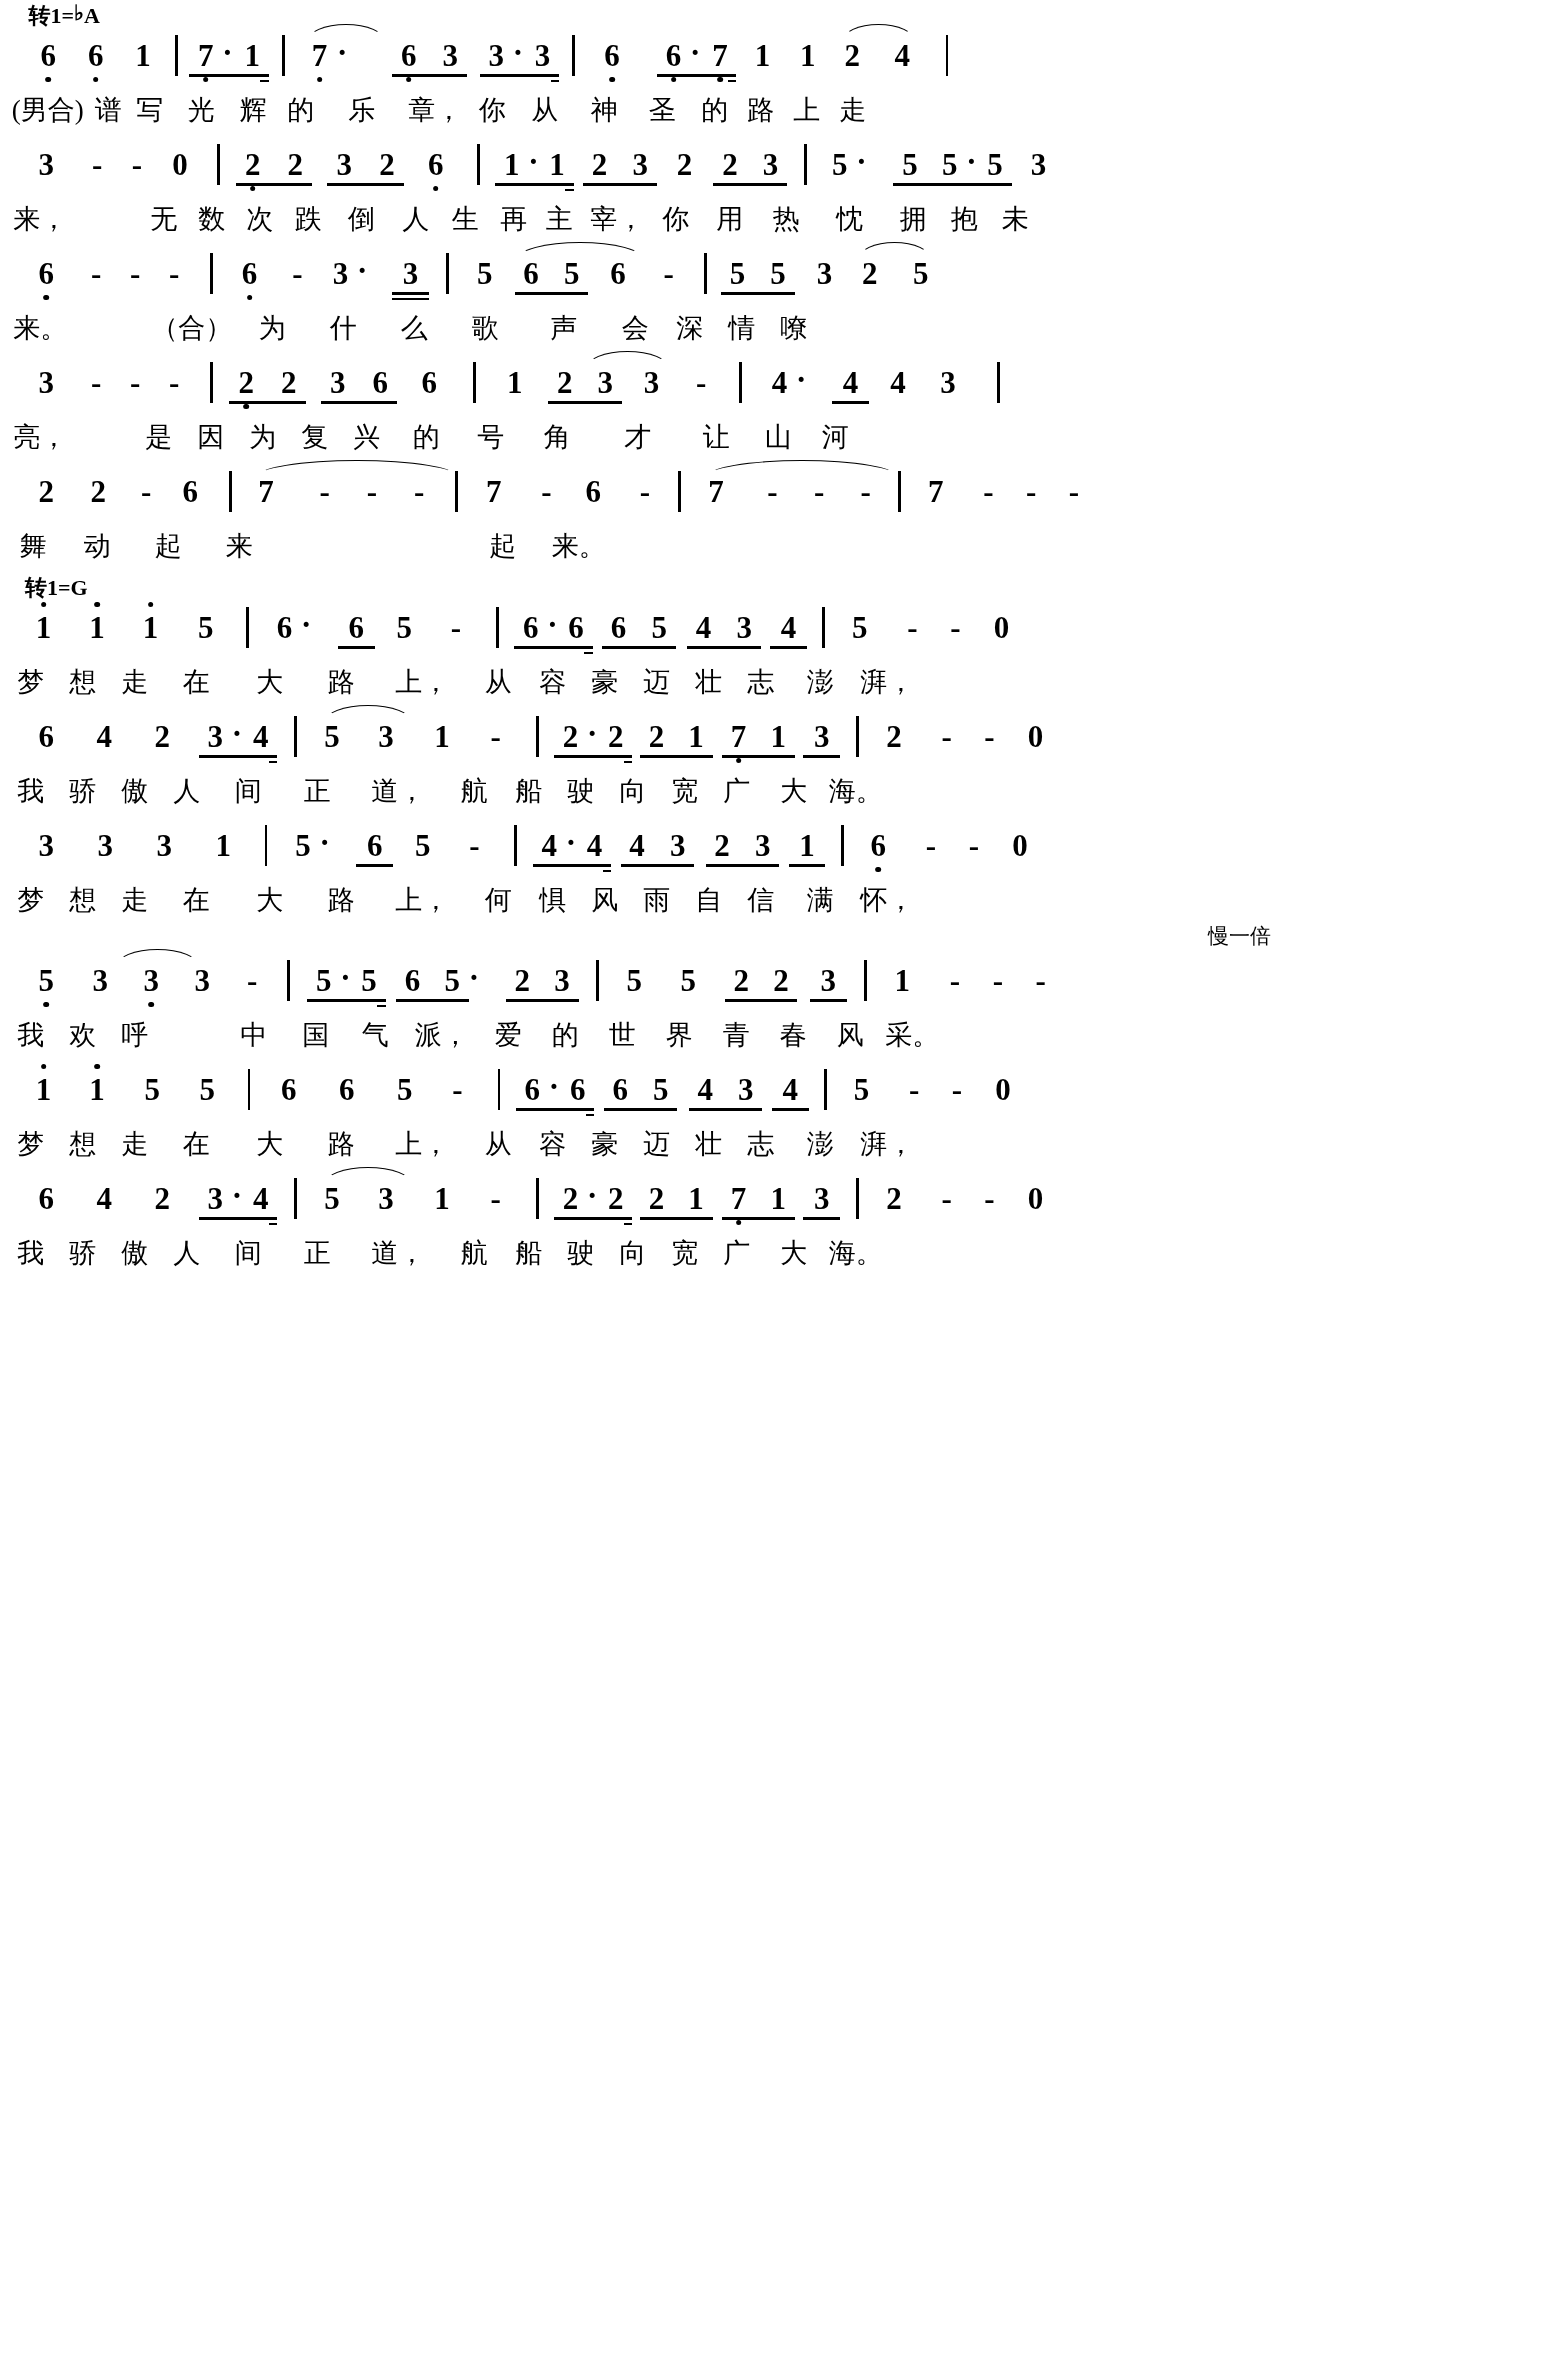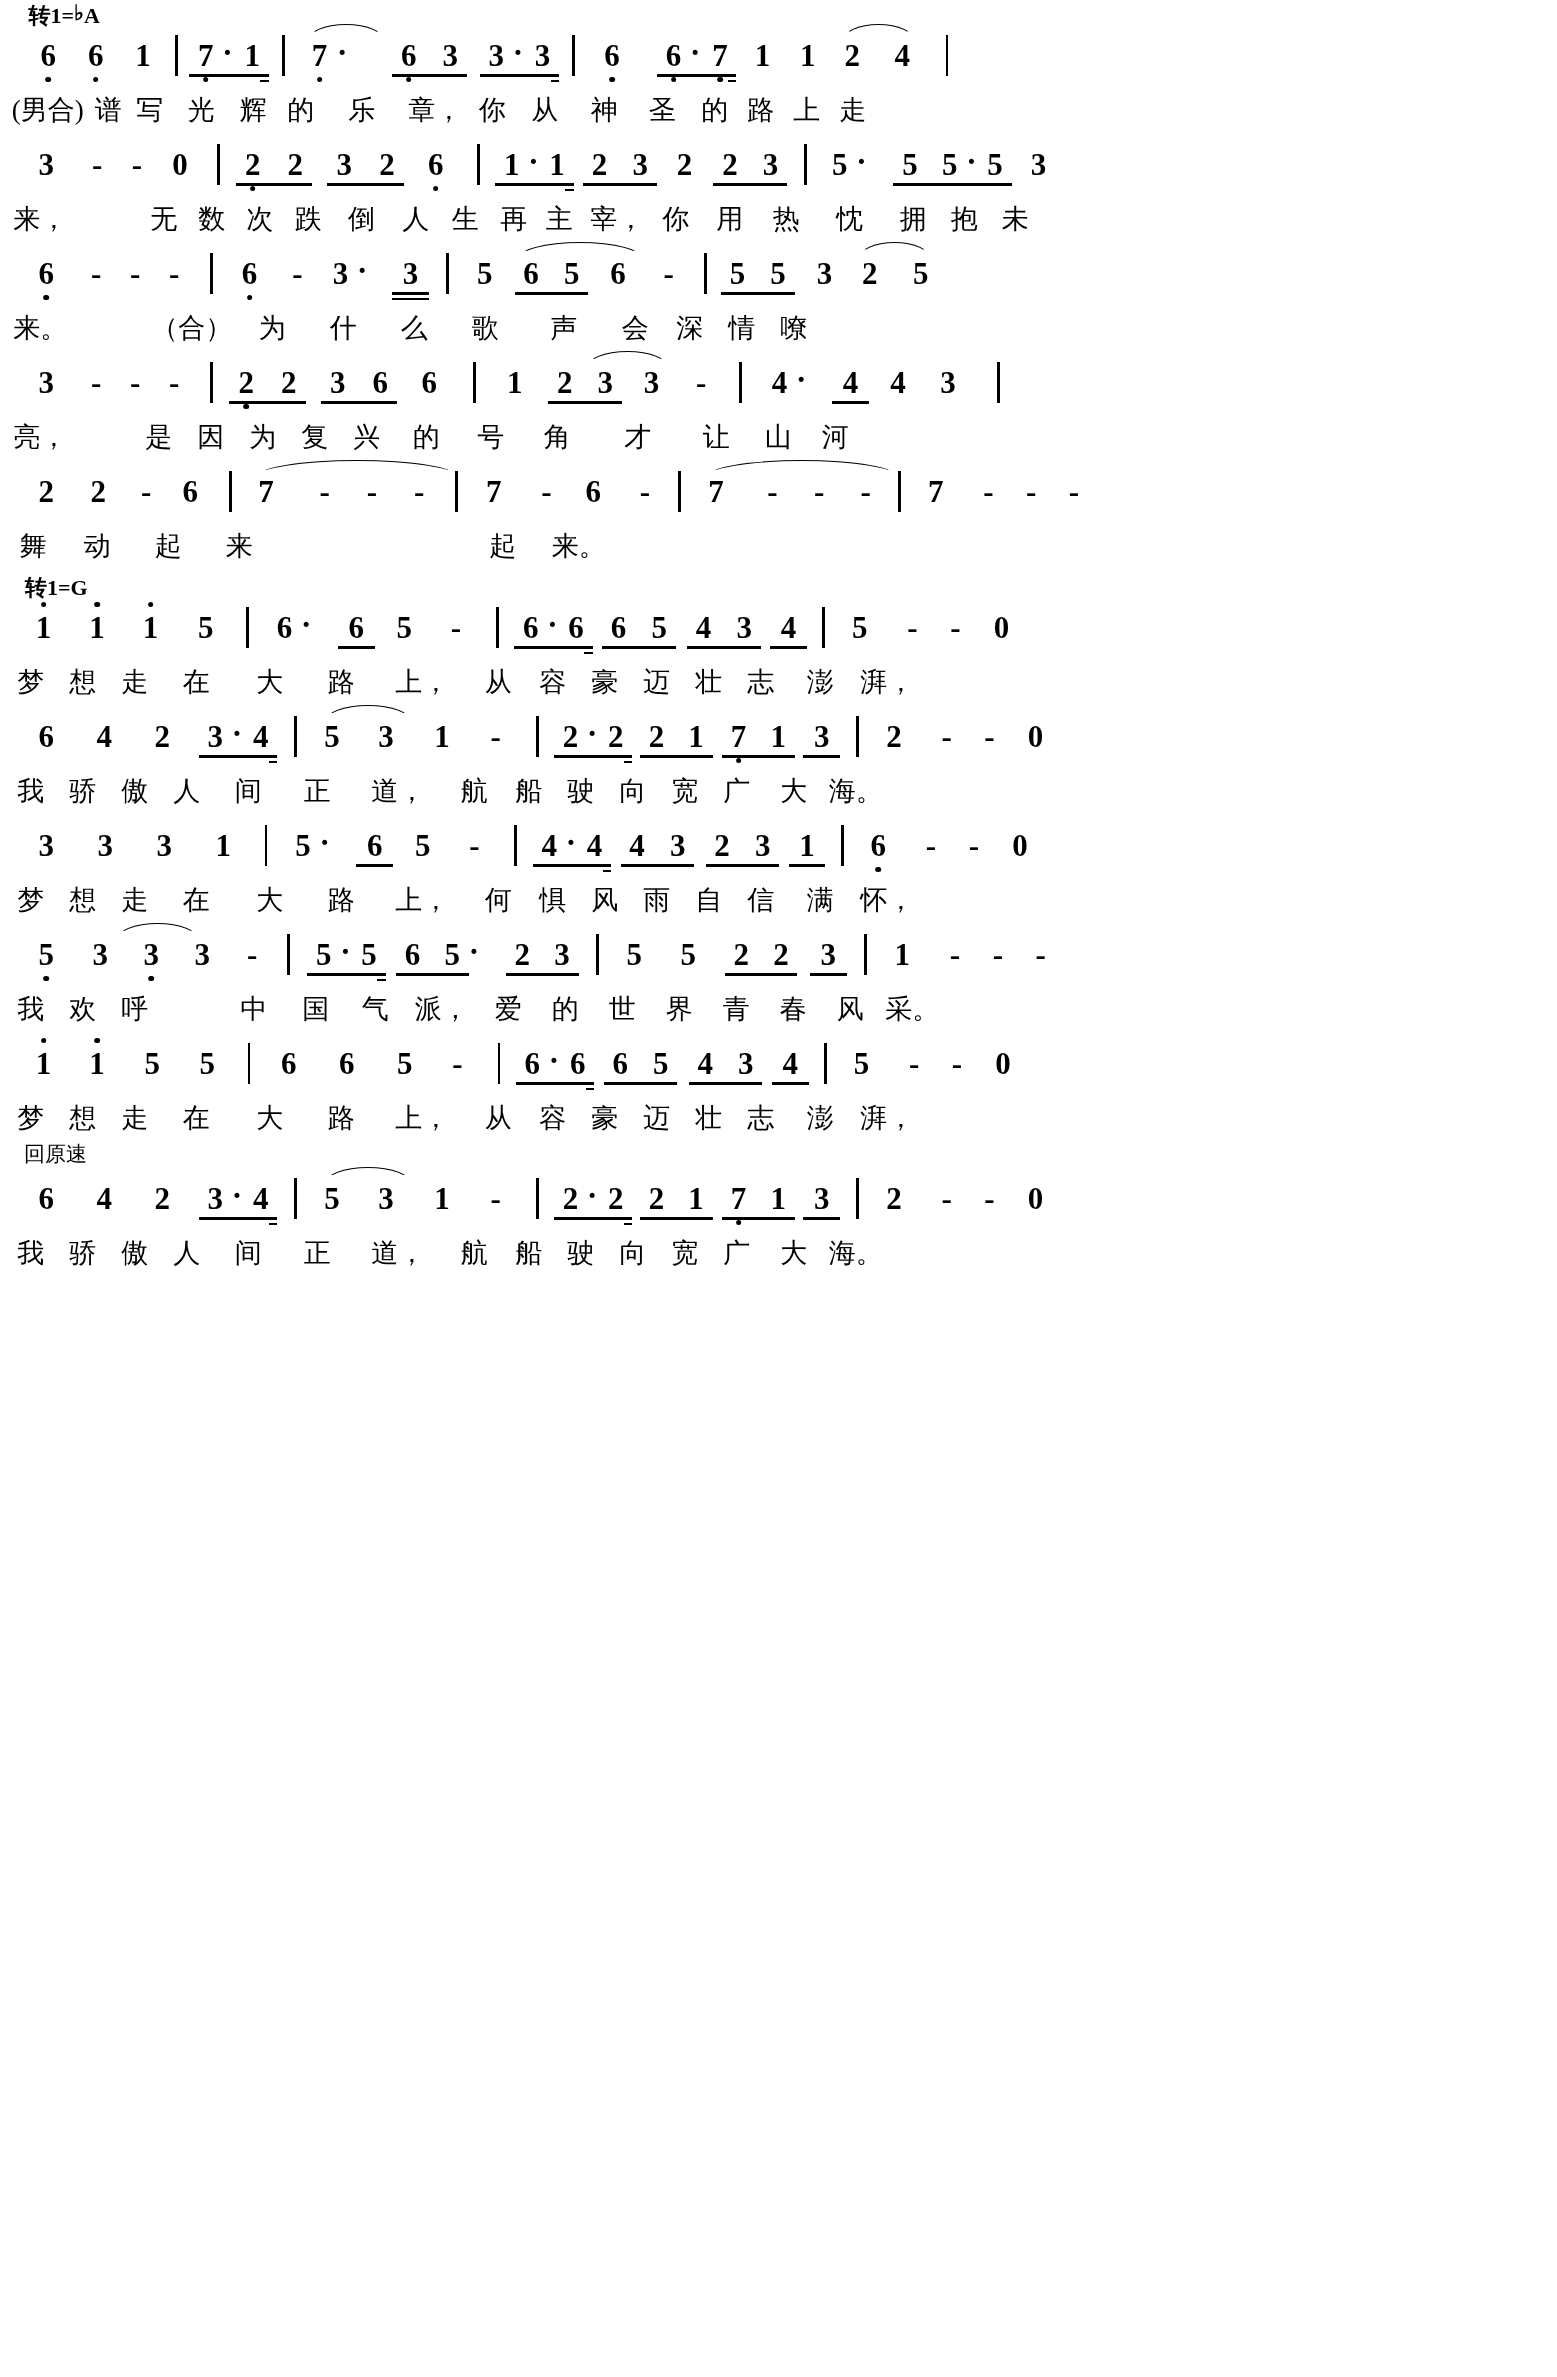--- a/index.html
+++ b/index.html
@@ -722,20 +722,21 @@
       <span class="lyr" style="width:52px">风</span>
       <span class="lyr" style="width:52px">雨</span>
       <span class="lyr" style="width:52px">自</span>
       <span class="lyr" style="width:52px">信</span>
       <span class="lyr" style="width:67px">满</span>
       <span class="lyr" style="width:67px">怀，</span>
     </div>
   </div>
 
   <div class="system">
+    <div class="tempo-mark" style="padding-left:1208px">慢一倍</div>
     <div class="staff">
       <span class="sp" style="width:24px"></span>
       <span class="n" style="width:35px">5<i class="oct-dn"></i></span>
       <span class="sp" style="width:19px"></span>
       <span style="position:relative;display:inline-block;">
         <span class="slur" style="left:33px;width:81px;"></span>
         <span class="n" style="width:35px">3</span>
       </span>
       <span class="sp" style="width:16px"></span>
       <span class="n" style="width:35px">3<i class="oct-dn"></i></span>
@@ -868,21 +869,20 @@
       <span class="lyr" style="width:52px">豪</span>
       <span class="lyr" style="width:52px">迈</span>
       <span class="lyr" style="width:52px">壮</span>
       <span class="lyr" style="width:52px">志</span>
       <span class="lyr" style="width:67px">澎</span>
       <span class="lyr" style="width:67px">湃，</span>
     </div>
   </div>
 
   <div class="system">
-    <div class="tempo-mark" style="padding-left:24px">回原速</div>
     <div class="staff">
       <span class="sp" style="width:24px"></span>
       <span class="n" style="width:35px">6</span>
       <span class="sp" style="width:23px"></span>
       <span class="n" style="width:35px">4</span>
       <span class="sp" style="width:23px"></span>
       <span class="n" style="width:35px">2</span>
       <span class="sp" style="width:19px"></span>
       <span class="grp">
         <span class="n" style="width:33px">3</span><span class="dot-r">·</span><span class="sp" style="width:3.8px"></span><span class="n" style="width:33px">4</span>

